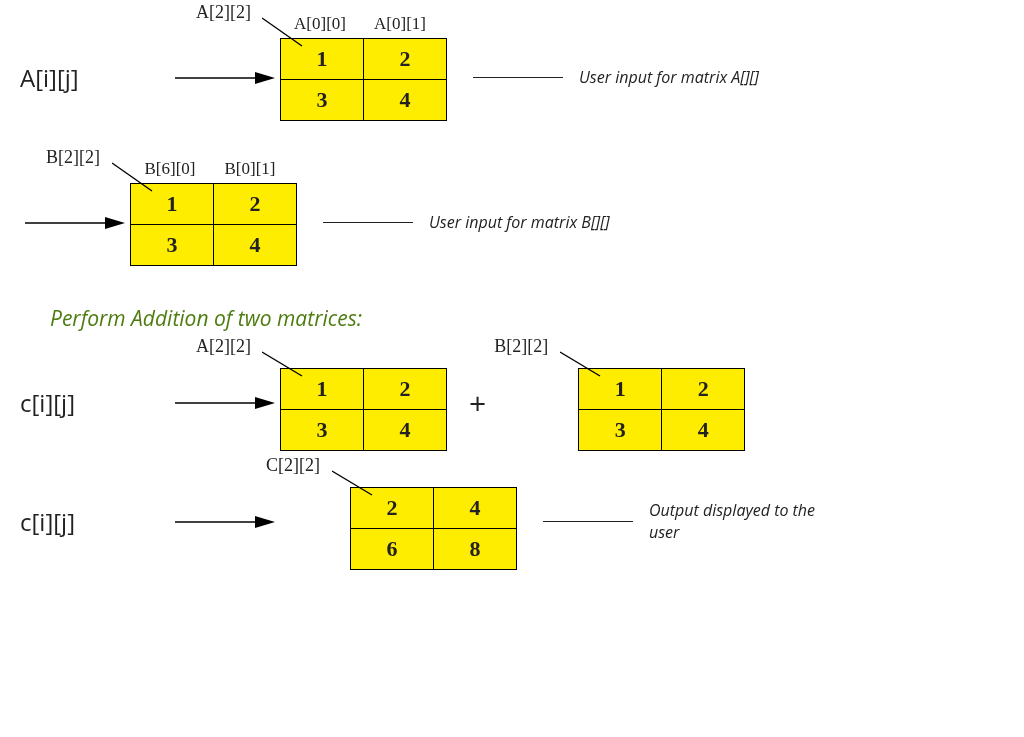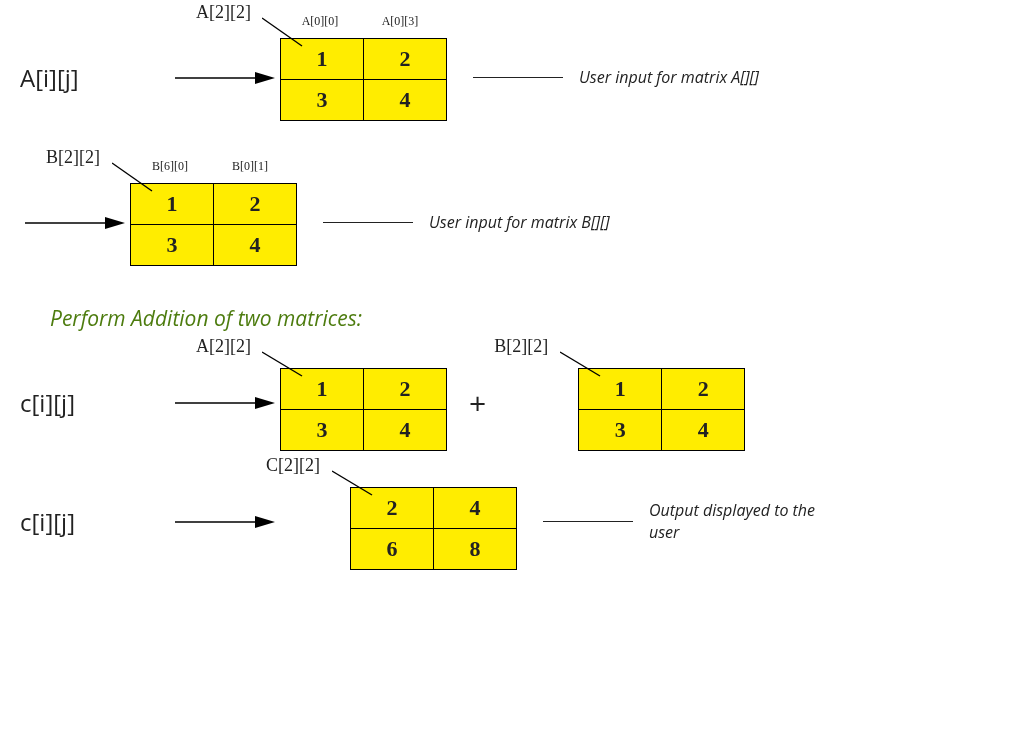--- a/index.html
+++ b/index.html
@@ -53,21 +53,21 @@
   .top-labels {
     position: absolute;
     top: 4px;
     left: 0;
     display: flex;
   }
   .top-labels span,
   .bottom-labels span {
     width: 80px;
     text-align: center;
-    font-size: 12px;
+    font-size: 17px;
   }
   .bottom-labels {
     position: absolute;
     bottom: 0;
     left: 0;
     display: flex;
   }
   table.matrix {
     border-collapse: collapse;
   }
@@ -115,21 +115,21 @@
         <polygon points="80,3 100,9 80,15" fill="#000"></polygon>
       </svg>
   </div>
   <div class="matrix-block">
     <div class="dim-label">A[2][2]</div>
     <svg class="dim-line" width="50" height="34">
         <line x1="0" y1="2" x2="40" y2="30" stroke="#000" stroke-width="1.4"></line>
       </svg>
     <div class="top-labels">
       <span>A[0][0]</span>
-      <span>A[0][3]</span>
+      <span>A[0][1]</span>
     </div>
     <table class="matrix">
       <tbody>
           <tr>
             <td>1</td>
             <td>2</td>
           </tr>
       <tr>
             <td>3</td>
             <td>4</td>

